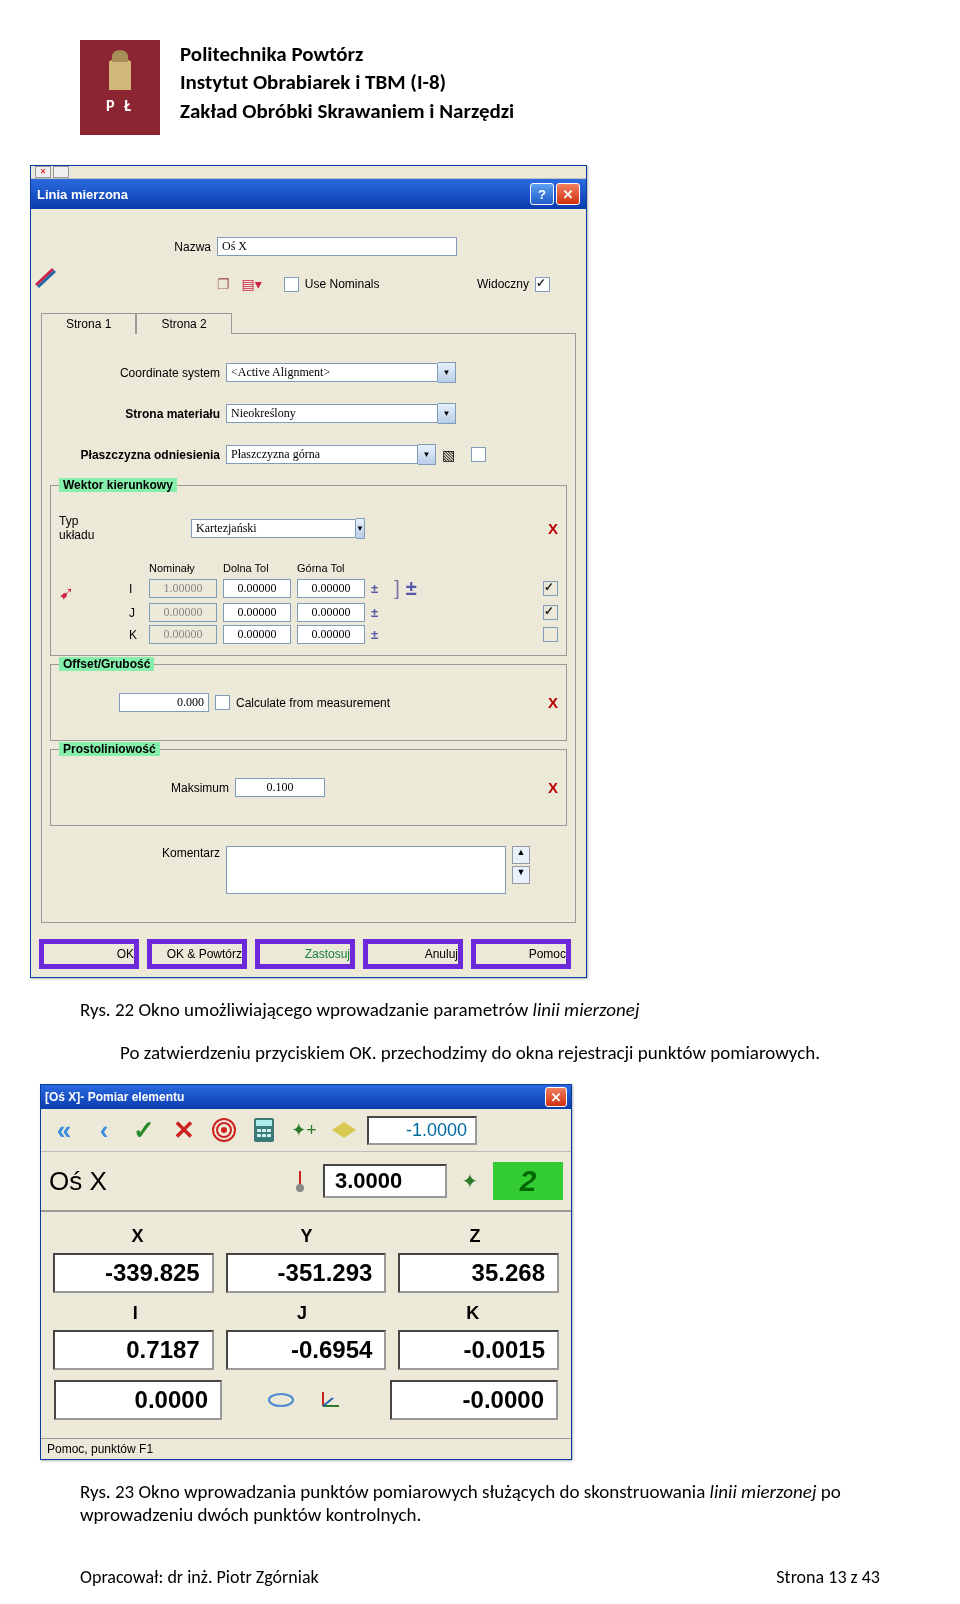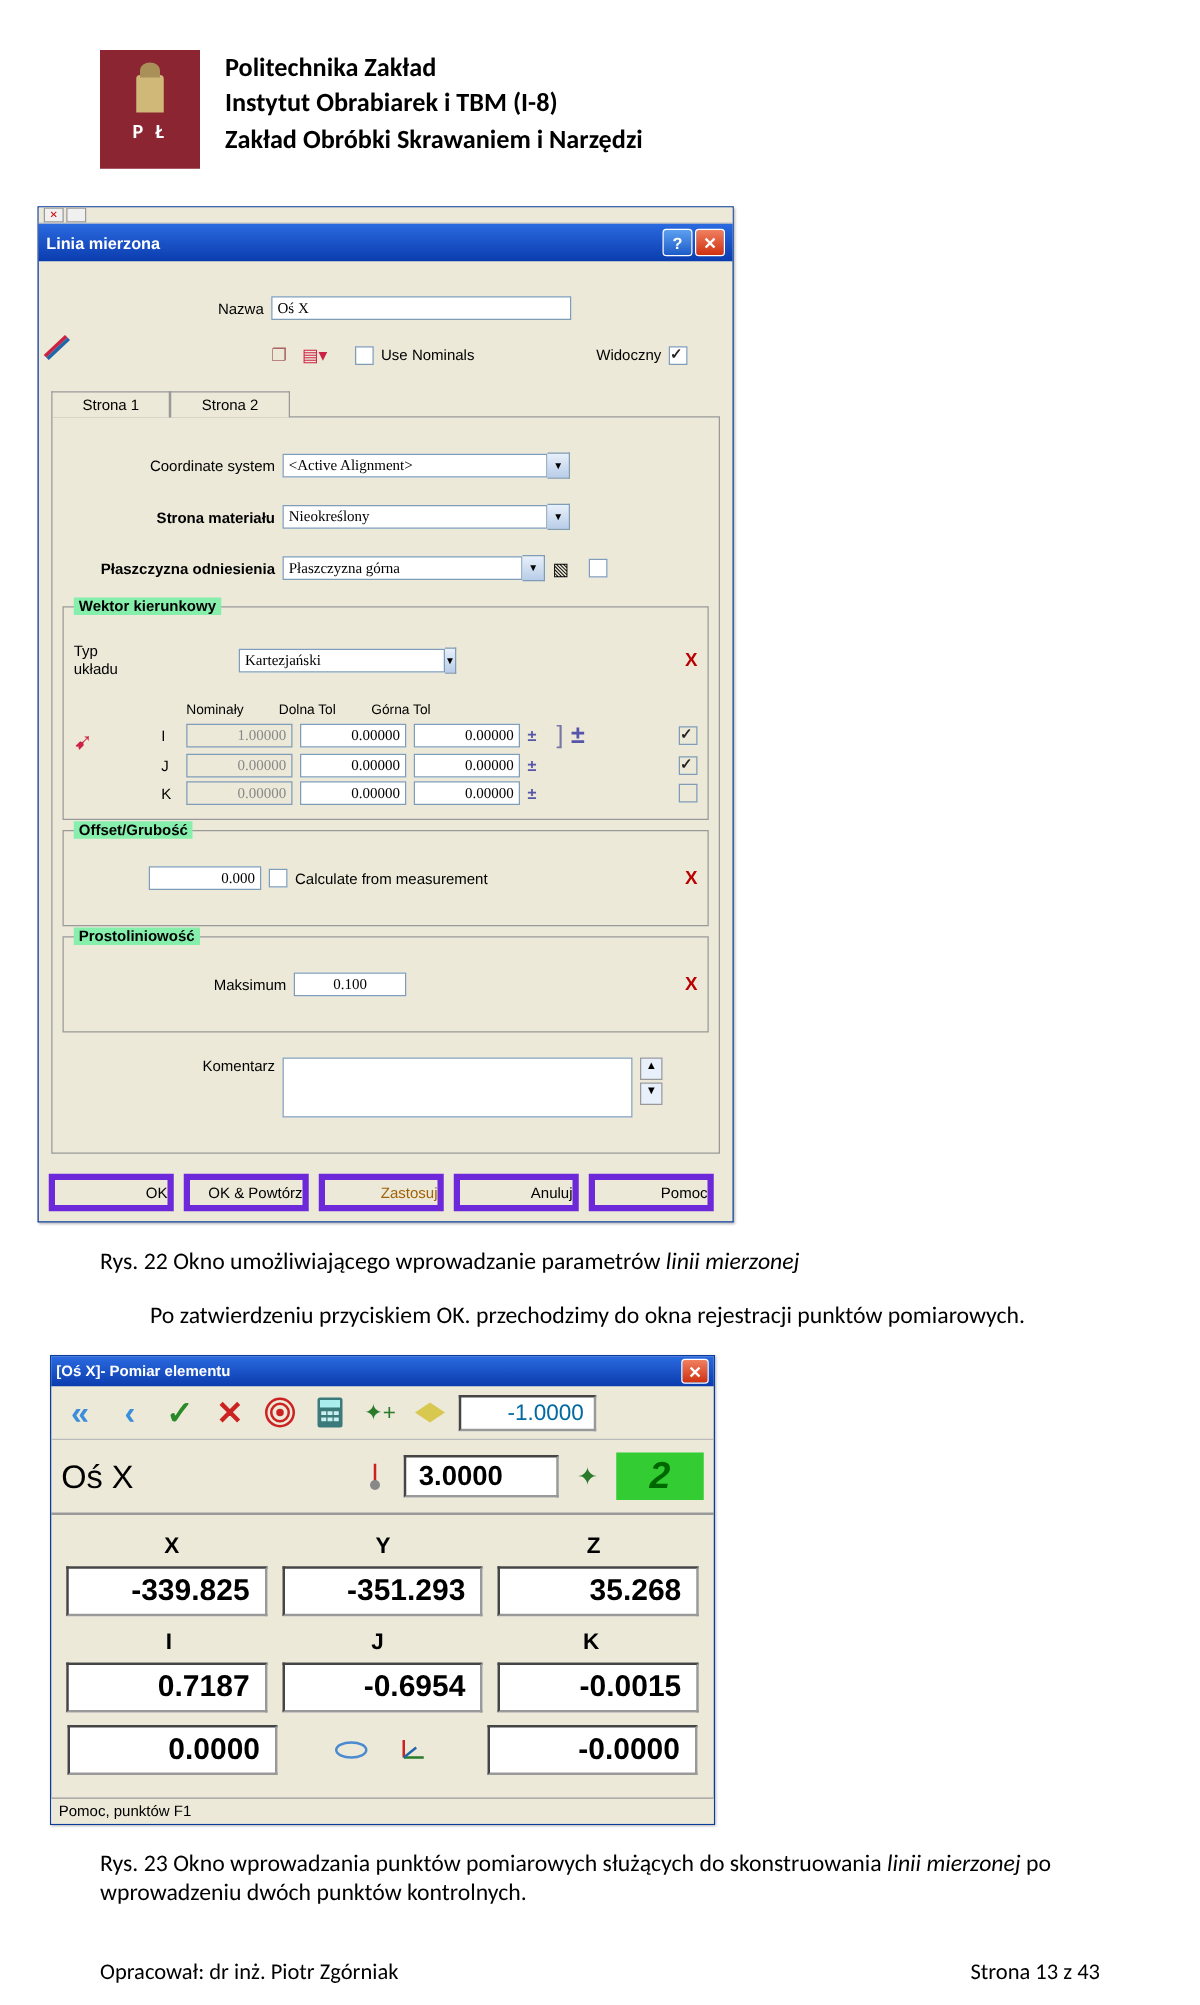--- a/index.html
+++ b/index.html
@@ -39,27 +39,27 @@
 .chk.on::after{content:"✓";position:absolute;top:-2px;left:0;font-size:12px;font-weight:bold;color:#222}
 .tabs{display:flex;margin-top:6px}
 .tab{border:1px solid #999;border-bottom:none;padding:3px 24px;background:#ece9d8;font-size:12px;position:relative;top:1px}
 .tab.act{background:#ece9d8;z-index:2}
 .tabpanel{border:1px solid #999;padding:8px;background:#ece9d8}
 .grp{border:1px solid #999;padding:8px 8px 8px 8px;margin:8px 0;position:relative}
 .grp-title{position:absolute;top:-8px;left:8px;background:#86efac;padding:0 4px;font-size:12px;font-weight:bold}
 .xicon{color:#b00;font-weight:bold;font-size:15px;margin-left:8px;font-family:Arial}
 .ijkrow{display:flex;align-items:center;gap:6px;margin:3px 0 3px 40px}
 .ijkrow .c{width:14px;font-size:12px}
-.ijkrow .inp{width:85px;text-align:right}
+.ijkrow .inp{width:68px;text-align:center}
 .colhdr{display:flex;gap:6px;margin-left:60px;font-size:11px}
 .colhdr span{width:68px}
 .pm{color:#55a;font-size:13px;font-weight:bold}
 .btnrow{display:flex;gap:8px;padding:8px}
 .wbtn{border:5px solid #6d28d9;background:#ece9d8;padding:3px 0;font-size:12px;width:90px;text-align:right}
-.wbtn.dis{color:#a16207}
+.wbtn.dis{color:#15803d}
 textarea.inp{height:48px;resize:none}
 
 
 .win2{width:530px;font-family:Tahoma,Arial,sans-serif;border:1px solid #0a3c9e;background:#ece9d8;box-shadow:1px 1px 2px rgba(0,0,0,0.3);margin-left:-40px}
 .tb2{background:linear-gradient(#2b6ae0,#0a3cae);color:#fff;display:flex;align-items:center;padding:2px 4px;font-size:12px;font-weight:bold}
 .tb2 .sp{flex:1}
 .tb2 .close{width:20px;height:18px;background:linear-gradient(#f08060,#d03010);border:1px solid #fff;border-radius:3px;display:flex;align-items:center;justify-content:center;font-size:13px;font-weight:bold}
 .toolbar2{display:flex;align-items:center;gap:6px;padding:6px;border-bottom:1px solid #bbb}
 .tic{width:34px;height:30px;display:flex;align-items:center;justify-content:center;font-size:26px}
 .val2{border:2px inset #999;background:#fff;padding:2px 8px;font-family:Arial;font-size:18px;color:#0369a1;text-align:right;width:90px}
@@ -79,21 +79,21 @@
 
 <div class="page">
   <div class="header">
     <div class="logo">
       <div class="logo-inner">
         <div class="logo-top"></div>
         <div class="logo-text">P Ł</div>
       </div>
     </div>
     <div class="hdr-text">
-      <p>Politechnika Zakład</p>
+      <p>Politechnika Powtórz</p>
       <p>Instytut Obrabiarek i TBM (I-8)</p>
       <p>Zakład Obróbki Skrawaniem i Narzędzi</p>
     </div>
   </div>
 
   <div class="win">
     <div class="tb-top">
       <span>✕</span>
         <span></span>
     </div>

